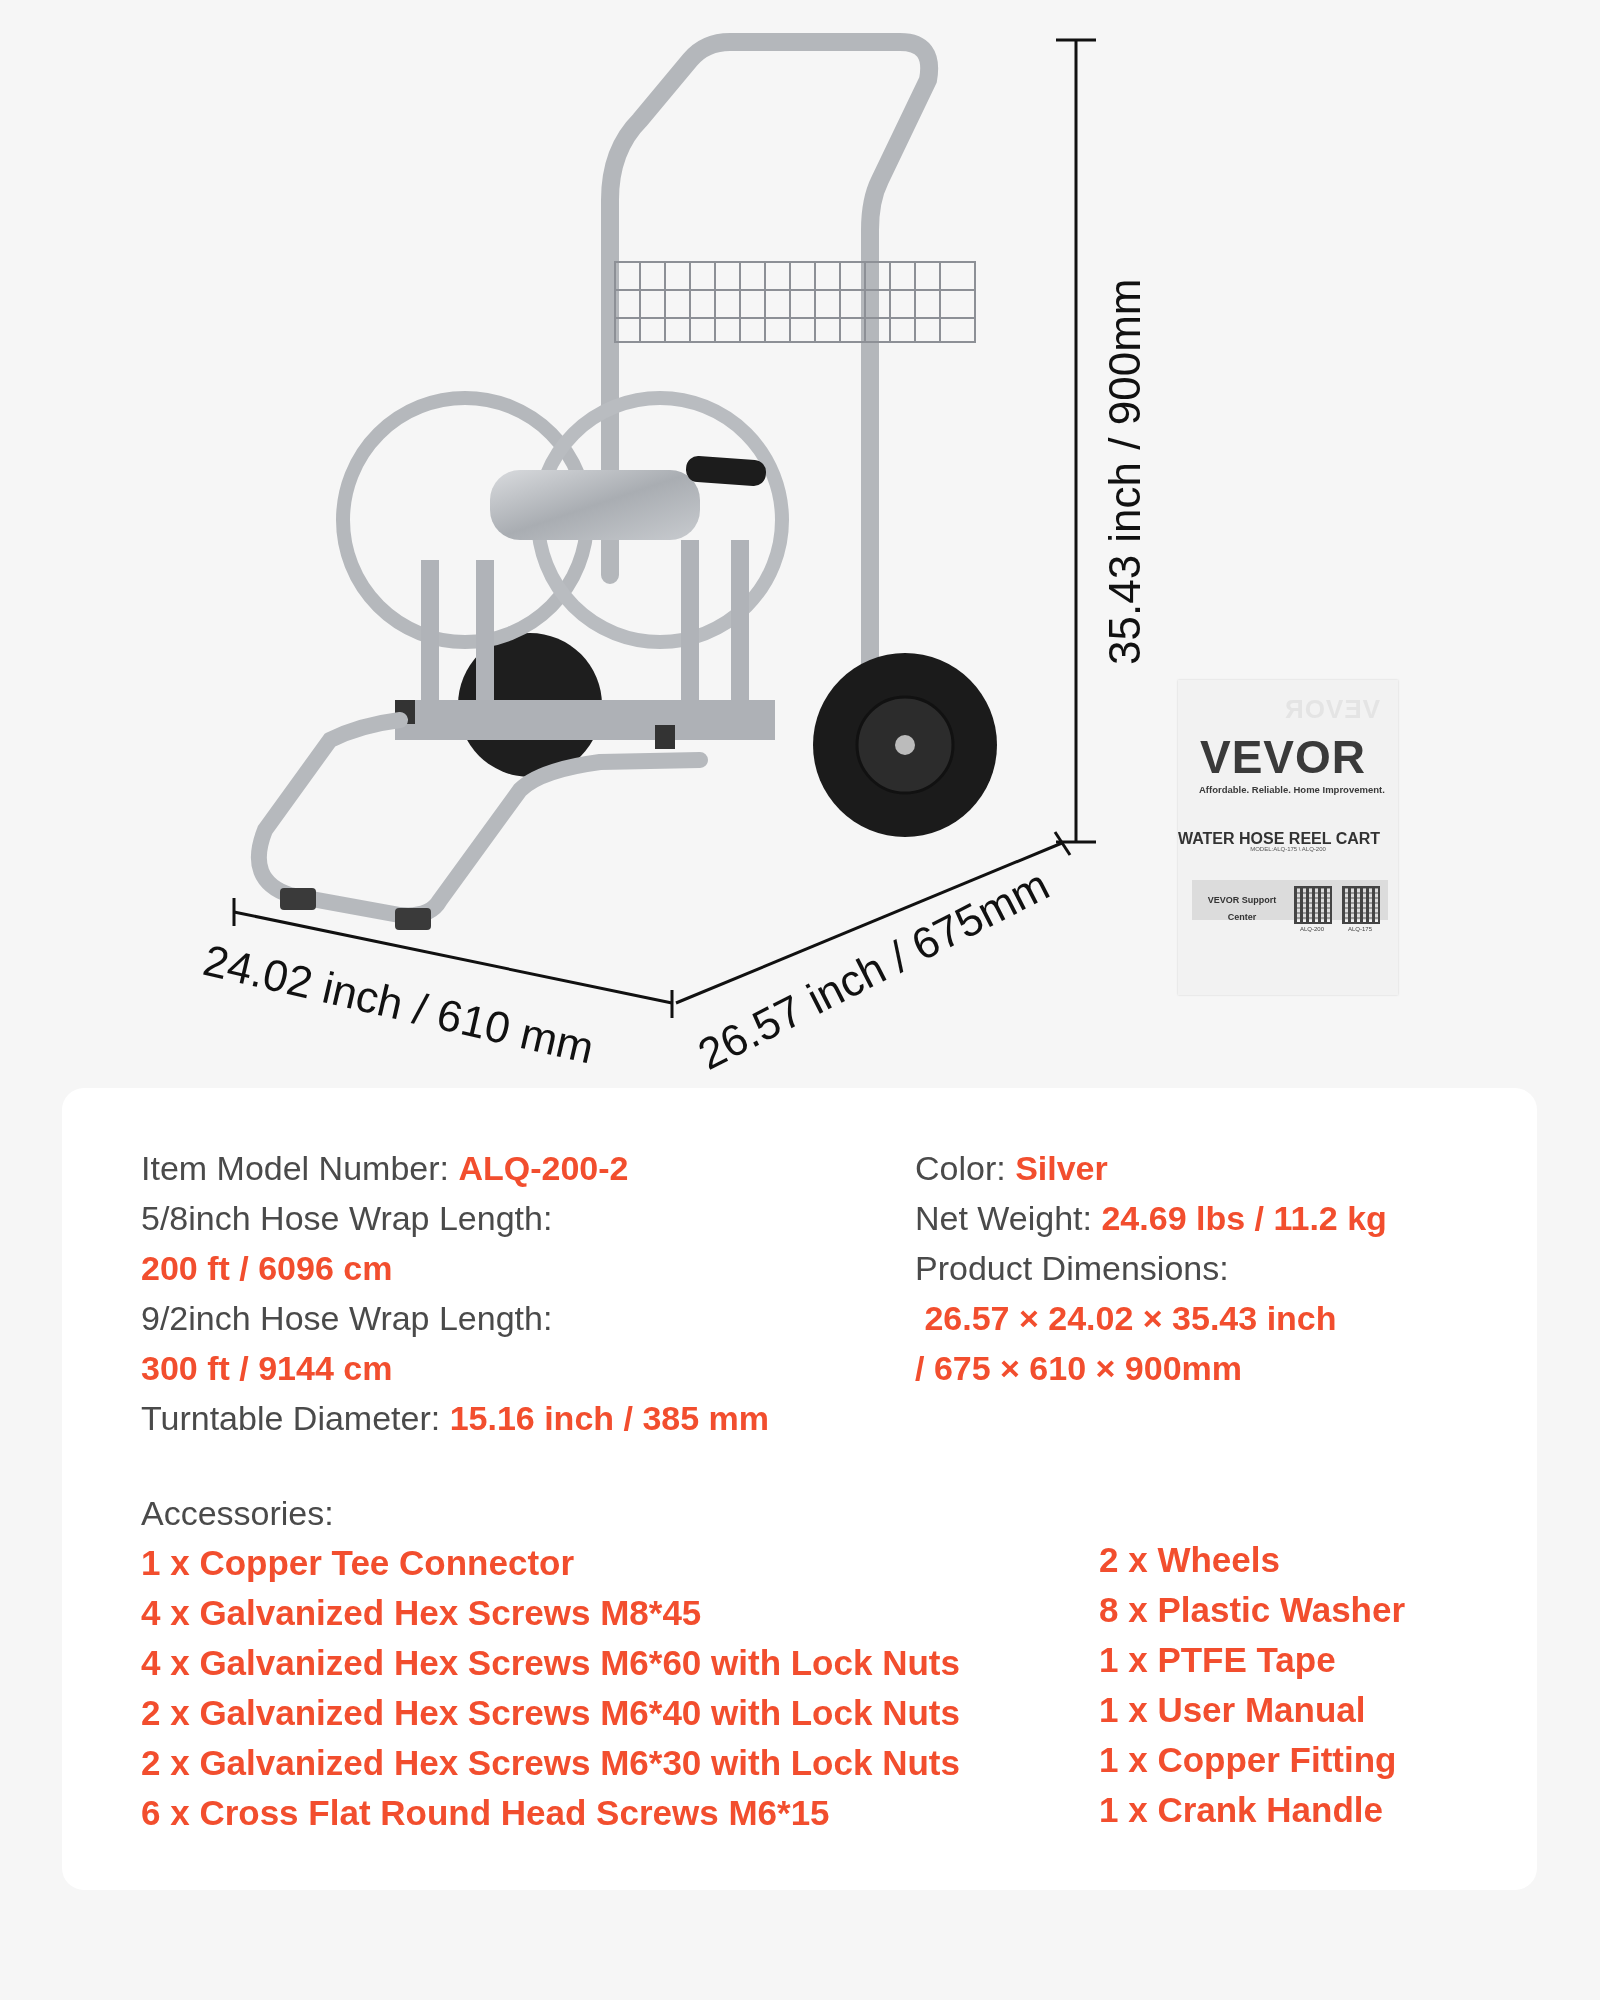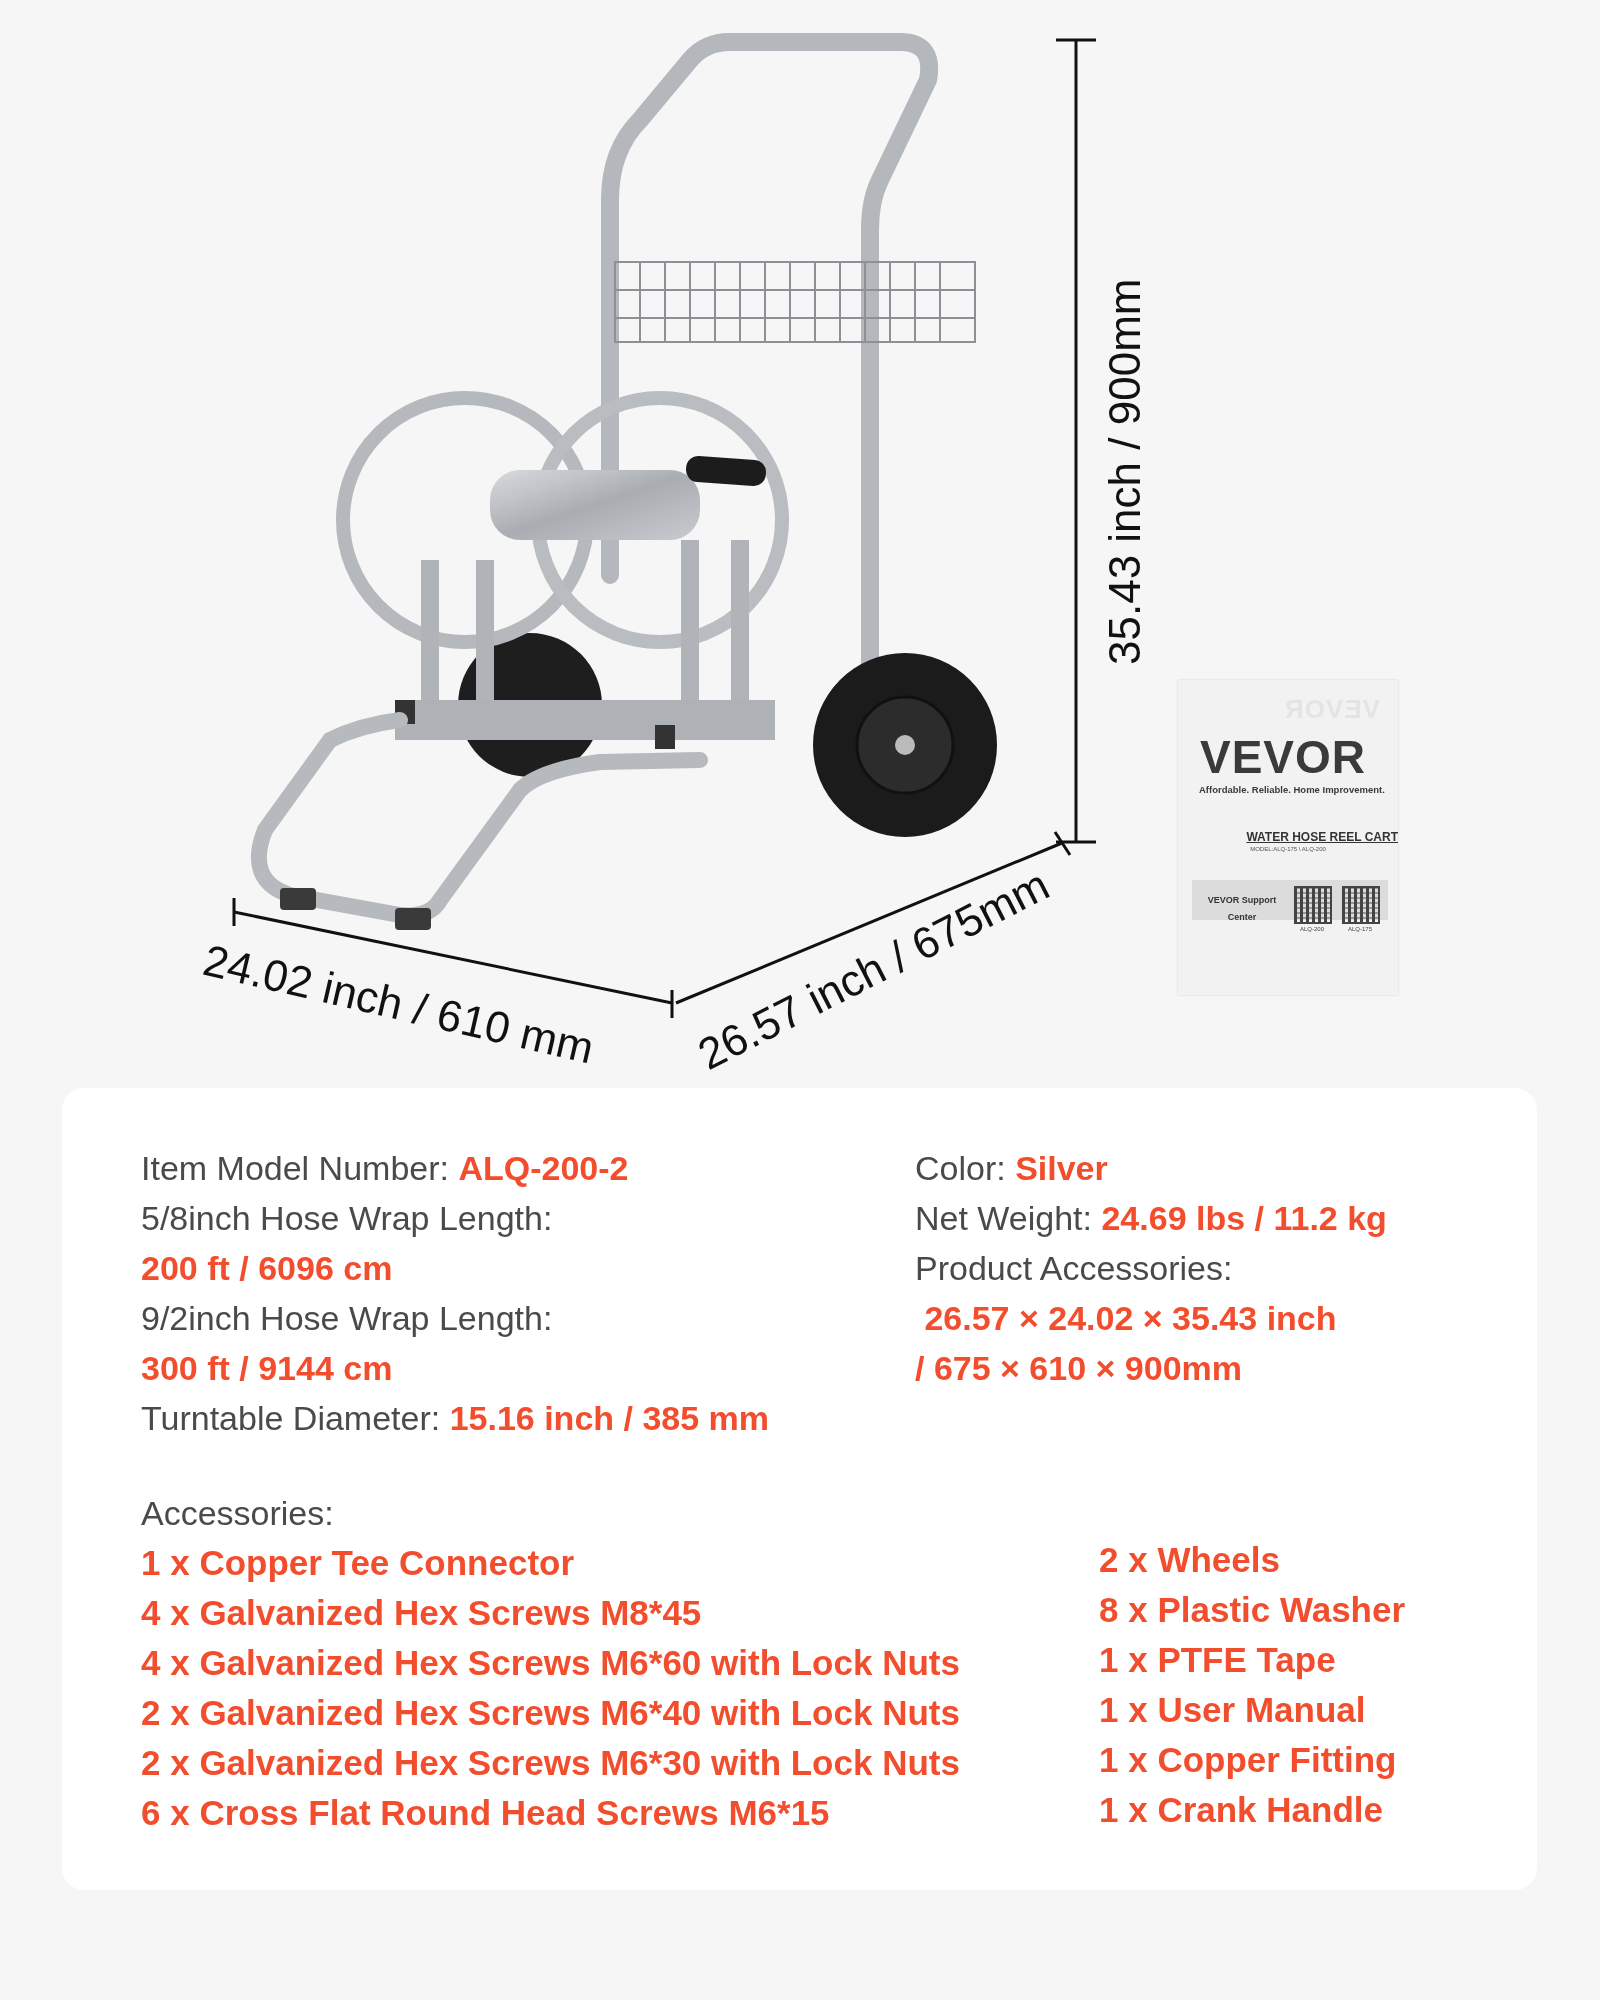--- a/index.html
+++ b/index.html
@@ -21,21 +21,21 @@
 
   .manual {
     position: absolute; left: 1178px; top: 680px; width: 220px; height: 315px;
     background: #f2f2f2;
     box-shadow: 0 0 2px rgba(0,0,0,0.15);
     font-family: "Liberation Sans", sans-serif;
   }
   .manual .ghost { position:absolute; right: 18px; top: 14px; font-size: 26px; font-weight: bold; color:#e4e4e4; letter-spacing:1px; transform: scaleX(-1);}
   .manual .brand { position:absolute; left: 22px; top: 50px; font-size: 46px; font-weight: bold; color:#3a3a3a; letter-spacing: 1px; }
   .manual .tagline { position:absolute; left: 21px; top: 104px; font-size: 9.5px; font-weight: bold; color:#3a3a3a; }
-  .manual .title { position:absolute; left: 0; width: 100%; text-align:right; top: 150px; font-size: 12px; font-weight: bold; color:#333;text-decoration:underline; }
+  .manual .title { position:absolute; left: 0; width: 100%; text-align:left; top: 150px; font-size: 16px; font-weight: bold; color:#333; }
   .manual .model { position:absolute; left: 0; width: 100%; text-align:center; top: 166px; font-size: 6px; color:#555; }
   .manual .support { position:absolute; left: 14px; top: 200px; width: 196px; height: 40px; background:#dcdcdc; }
   .manual .support-label { position:absolute; left: 10px; top: 12px; width: 80px; text-align:center; font-size: 9px; font-weight:bold; color:#333; line-height: 17px; }
   .manual .qr { position:absolute; top: 6px; width: 38px; height: 38px;
     background:
       repeating-linear-gradient(90deg, #444 0 3px, transparent 3px 6px),
       repeating-linear-gradient(0deg, #999 0 2px, transparent 2px 5px);
     outline: 2px solid #444; outline-offset: -2px;
   }
   .manual .qr1 { left: 102px; } .manual .qr2 { left: 150px; }
@@ -171,21 +171,21 @@
   </span>
 </div>
 
 <div class="col-right spec">
   <span class="row">
     <span class="lbl">Color: </span><span class="val">Silver</span>
   </span>
   <span class="row">
     <span class="lbl">Net Weight: </span><span class="val">24.69 lbs / 11.2 kg</span>
   </span>
-  <span class="row lbl">Product Accessories:</span>
+  <span class="row lbl">Product Dimensions:</span>
   <span class="row val" style="white-space:pre"> 26.57 × 24.02 × 35.43 inch</span>
   <span class="row val">/ 675 × 610 × 900mm</span>
 </div>
 
 <div class="acc-label">Accessories:</div>
 
 <div class="acc-left">
   <div class="acc-item">1 x Copper Tee Connector</div>
   <div class="acc-item">4 x Galvanized Hex Screws M8*45</div>
   <div class="acc-item">4 x Galvanized Hex Screws M6*60 with Lock Nuts</div>

